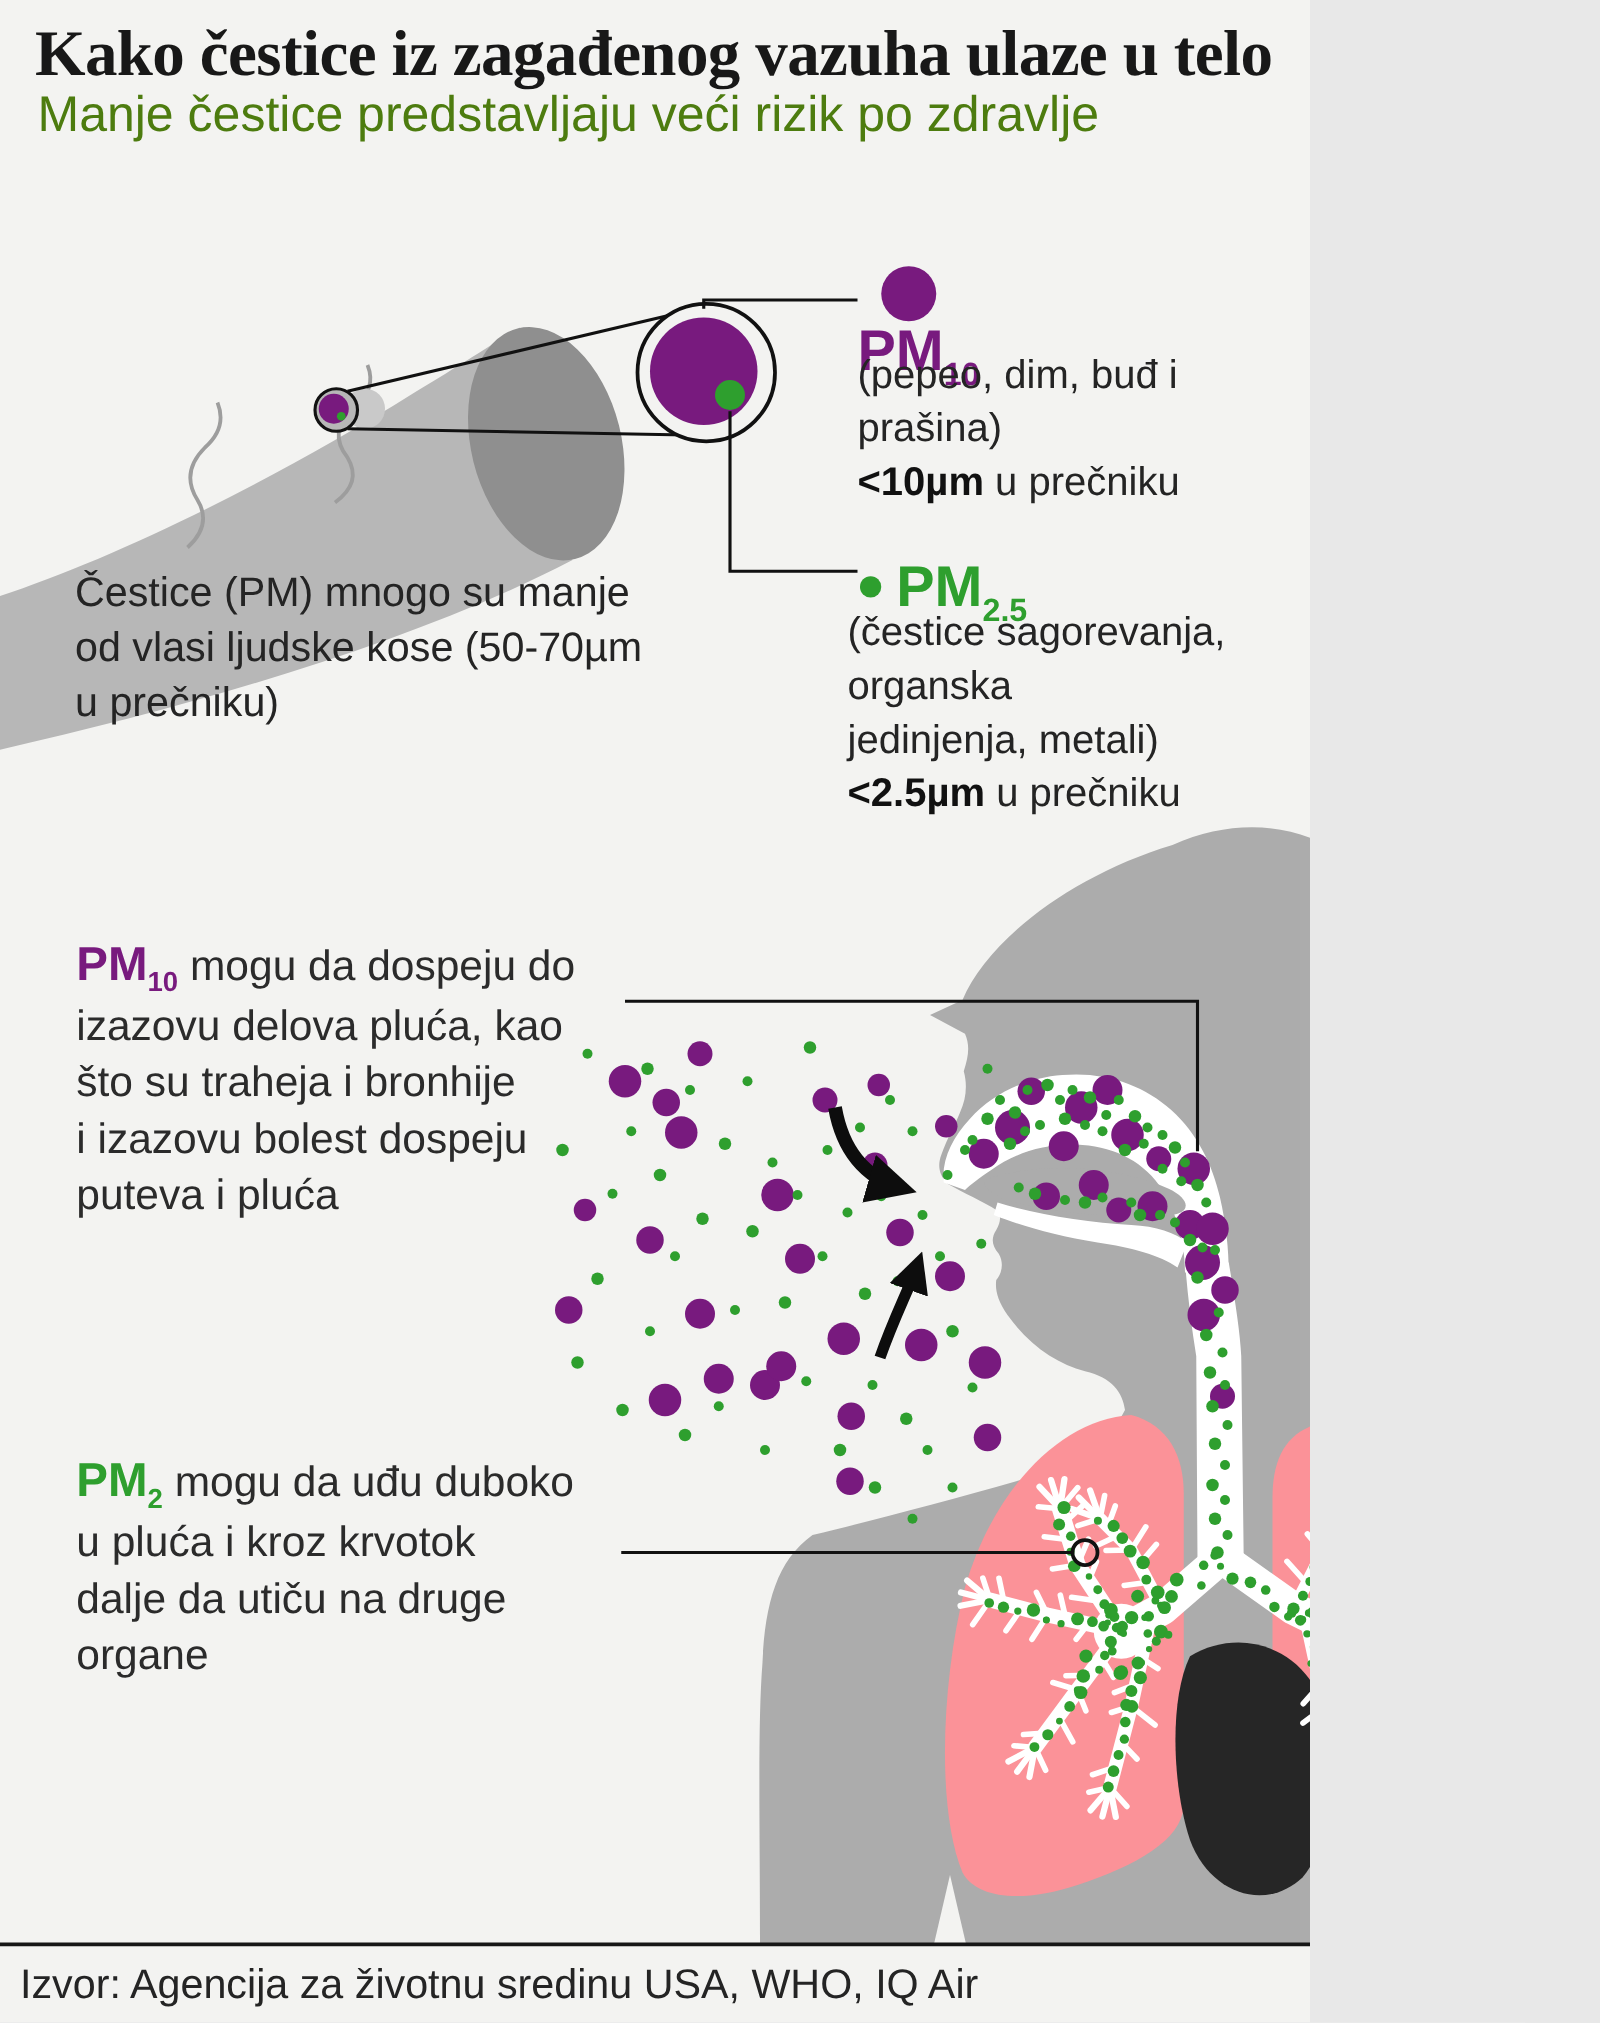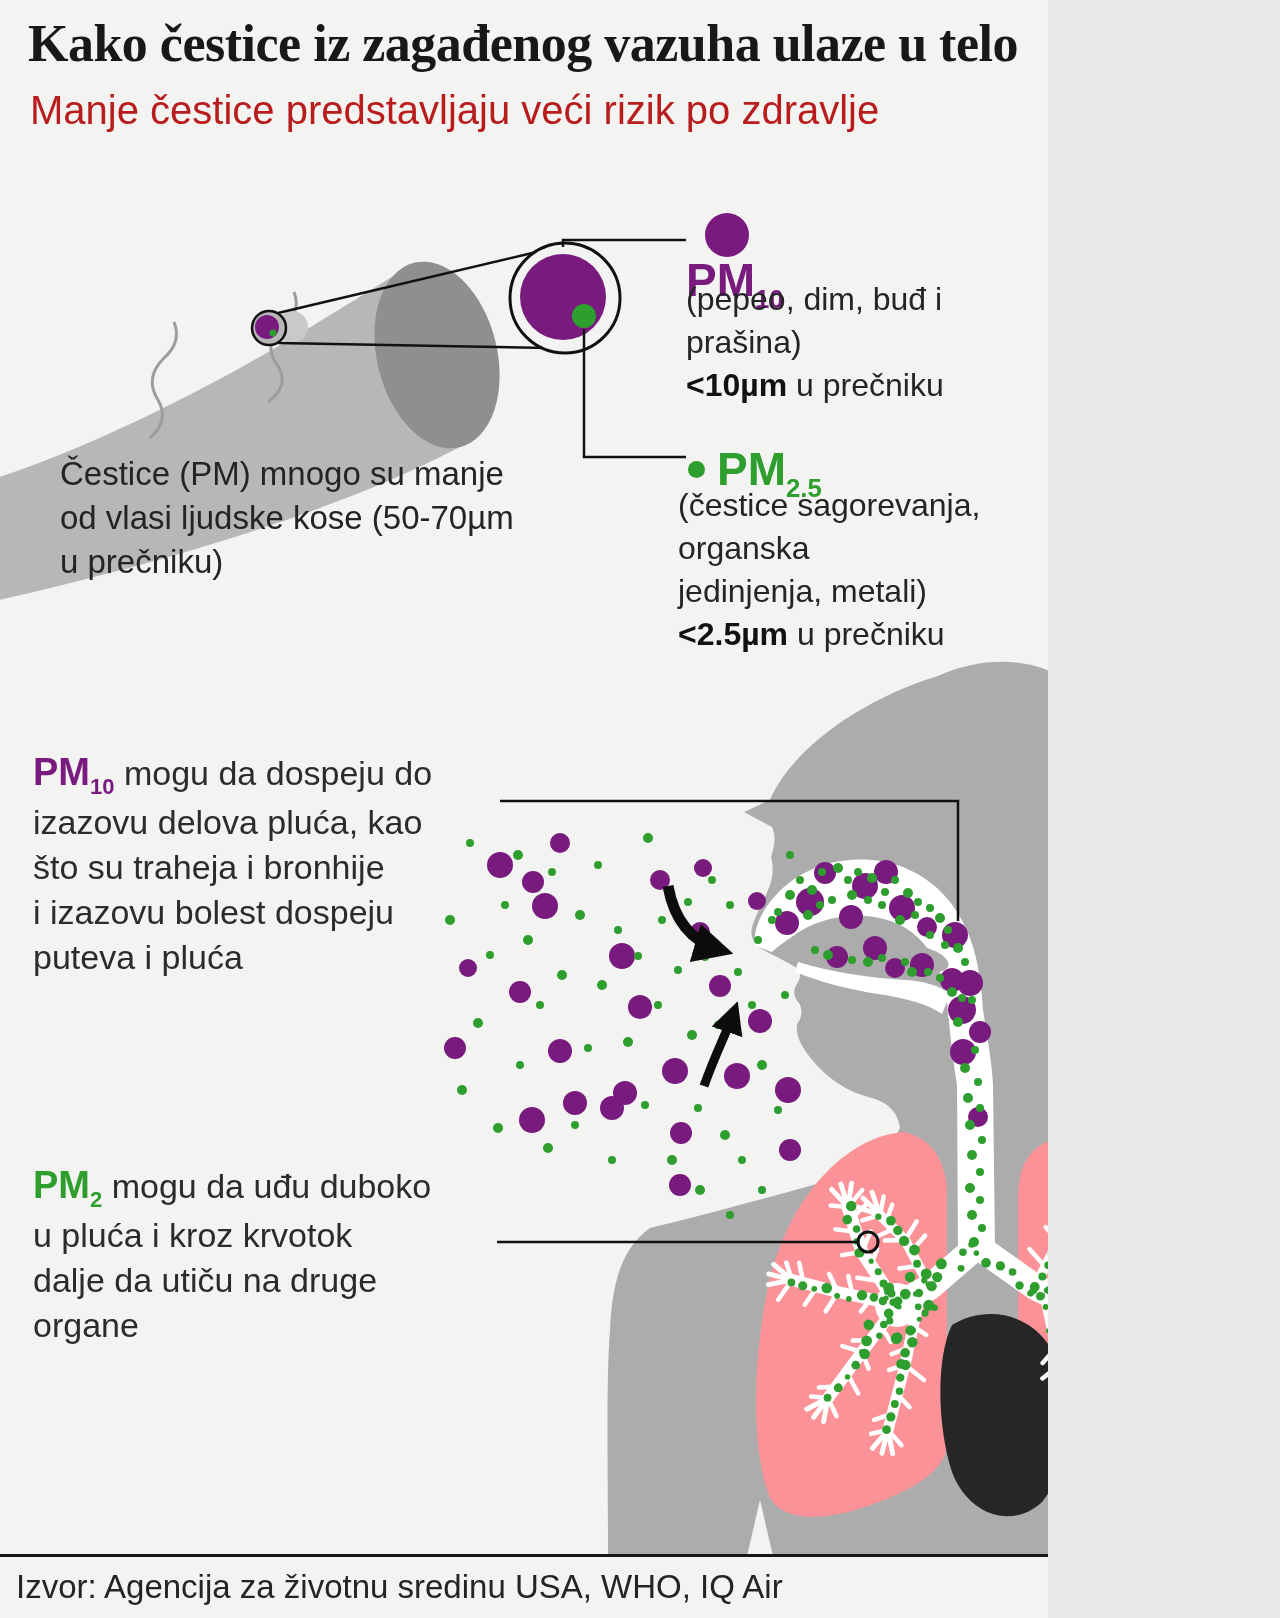--- a/index.html
+++ b/index.html
@@ -2,33 +2,33 @@
 <html><head>
 <meta charset="utf-8">
 <style>
   html,body{margin:0;padding:0;background:#e8e8e8;}
   .page{position:relative;width:1048px;height:1618px;background:#f3f3f1;overflow:hidden;
         font-family:"Liberation Sans", sans-serif;color:#1f1f1f;}
   .page svg.art{position:absolute;left:0;top:0;}
   .abs{position:absolute;}
   .title{left:28px;top:14px;font-family:"Liberation Serif", serif;font-weight:bold;
          font-size:52px;color:#181818;letter-spacing:-0.5px;white-space:nowrap;}
-  .subtitle{left:30px;top:88px;font-size:40px;color:#b91c1c;white-space:nowrap;}
+  .subtitle{left:30px;top:70px;font-size:40px;color:#4d7c0f;white-space:nowrap;}
   .pm-legend{display:flex;align-items:center;}
   .dot-purple{width:44px;height:44px;border-radius:50%;background:#781A7E;display:inline-block;margin-right:16px;}
   .dot-green-sm{width:17px;height:17px;border-radius:50%;background:#2E9F2E;display:inline-block;margin-right:12px;}
   .pm-word{font-weight:bold;font-size:46px;line-height:1;}
   .pm-word.purple{color:#781A7E;}
   .pm-word.green{color:#2E9F2E;}
   .pm-word sub{font-size:0.56em;vertical-align:baseline;position:relative;top:0.45em;}
   .desc{font-size:32px;line-height:43px;color:#242424;}
   .desc b{color:#111;}
   .it{}
   .note{font-size:33px;line-height:44px;color:#242424;}
-  .para{font-size:34px;line-height:45px;color:#2b2b2b;}
+  .para{font-size:34px;line-height:45px;color:#2b2b2b;margin-left:28px;}
   .para .badge{font-weight:bold;font-size:38px;}
   .para .badge.purple{color:#781A7E;}
   .para .badge.green{color:#2E9F2E;}
   .para .badge sub{font-size:0.58em;vertical-align:baseline;position:relative;top:0.42em;}
   .footer-line{left:0;top:1554px;width:1280px;height:3px;background:#161616;}
   .source{left:16px;top:1568px;font-size:33px;color:#242424;white-space:nowrap;}
   .bbc{left:1160px;top:1571px;display:flex;gap:4px;}
   .bbc .blk{width:36px;height:36px;background:#000;color:#fff;display:flex;align-items:center;justify-content:center;
             font-family:"Liberation Serif", serif;font-weight:bold;font-size:26px;}
 </style>

